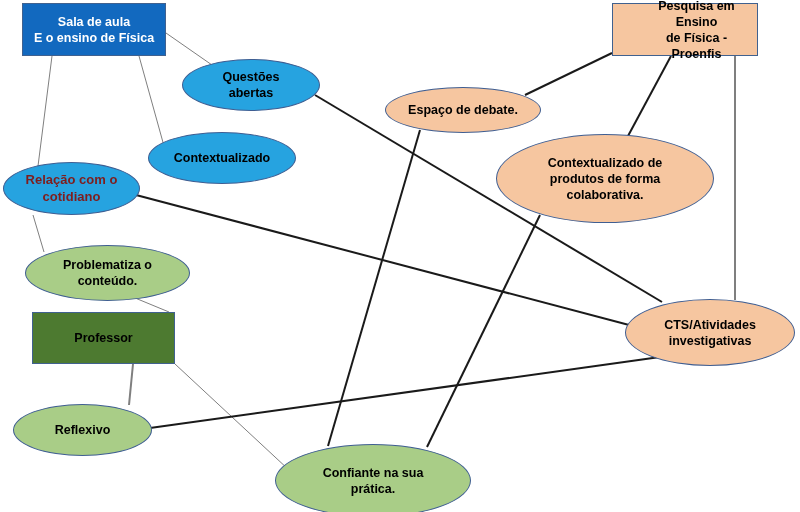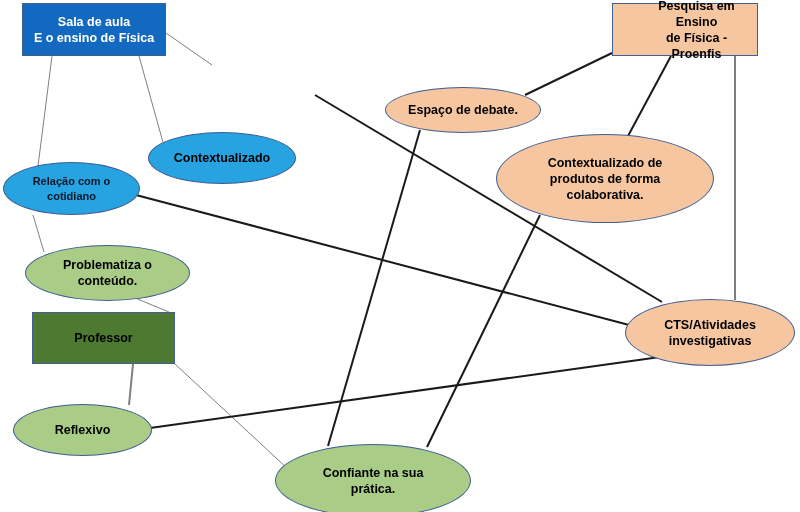--- a/index.html
+++ b/index.html
@@ -69,22 +69,24 @@
       <line x1="671" y1="56" x2="628" y2="136" stroke="#1a1a1a" stroke-width="2" stroke-linecap="butt"></line>
       <line x1="735" y1="56" x2="735" y2="300" stroke="#7f7f7f" stroke-width="2" stroke-linecap="butt"></line>
       <line x1="420" y1="130" x2="328" y2="446" stroke="#1a1a1a" stroke-width="2" stroke-linecap="butt"></line>
       <line x1="540" y1="215" x2="427" y2="447" stroke="#1a1a1a" stroke-width="2" stroke-linecap="butt"></line>
       <line x1="150" y1="428" x2="660" y2="357" stroke="#1a1a1a" stroke-width="2" stroke-linecap="butt"></line>
     </svg>
 
   <div id="node-layer">
       <div class="node rect" style="left: 22px; top: 3px; width: 144px; height: 53px; background: rgb(18, 105, 191); color: rgb(255, 255, 255); font-size: 12.5px;"><span>Sala de aula
 E o ensino de Física</span></div>
+      <div class="node ellipse" style="left: 182px; top: 59px; width: 138px; height: 52px; background: rgb(38, 163, 224); color: rgb(0, 0, 0); font-size: 12.5px;"><span>Questões
+abertas</span></div>
       <div class="node ellipse" style="left: 148px; top: 132px; width: 148px; height: 52px; background: rgb(38, 163, 224); color: rgb(0, 0, 0); font-size: 12.5px;"><span>Contextualizado</span></div>
-      <div class="node ellipse" style="left: 3px; top: 162px; width: 137px; height: 53px; background: rgb(38, 163, 224); color: #0f172a; font-size: 11px;"><span>Relação com o
+      <div class="node ellipse" style="left: 3px; top: 162px; width: 137px; height: 53px; background: rgb(38, 163, 224); color: #7f1d1d; font-size: 13px;"><span>Relação com o
 cotidiano</span></div>
       <div class="node rect" style="left: 612px; top: 3px; width: 146px; height: 53px; background: rgb(246, 198, 160); color: rgb(0, 0, 0); font-size: 12.5px; padding-left: 29px;"><span>Pesquisa em Ensino
 de Física - Proenfis</span></div>
       <div class="node ellipse" style="left: 385px; top: 87px; width: 156px; height: 46px; background: rgb(246, 198, 160); color: rgb(0, 0, 0); font-size: 12.5px;"><span>Espaço de debate.</span></div>
       <div class="node ellipse" style="left: 496px; top: 134px; width: 218px; height: 89px; background: rgb(246, 198, 160); color: rgb(0, 0, 0); font-size: 12.5px;"><span>Contextualizado de
 produtos de forma
 colaborativa.</span></div>
       <div class="node ellipse" style="left: 625px; top: 299px; width: 170px; height: 67px; background: rgb(246, 198, 160); color: rgb(0, 0, 0); font-size: 12.5px;"><span>CTS/Atividades
 investigativas</span></div>
       <div class="node ellipse" style="left: 25px; top: 245px; width: 165px; height: 56px; background: rgb(169, 205, 135); color: rgb(0, 0, 0); font-size: 12.5px;"><span>Problematiza o

